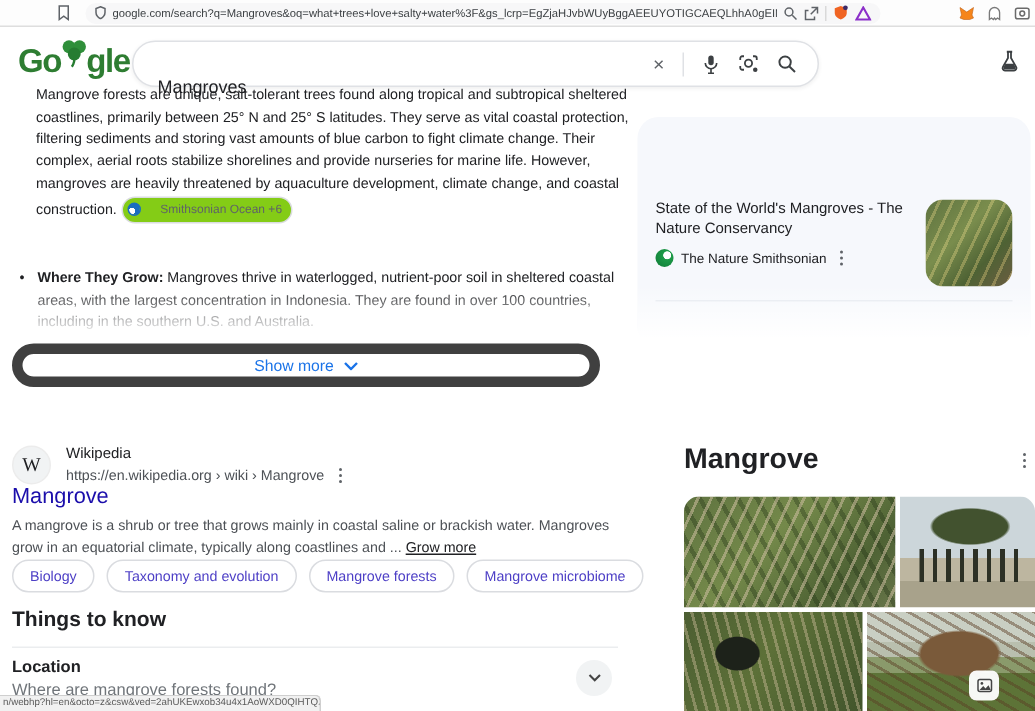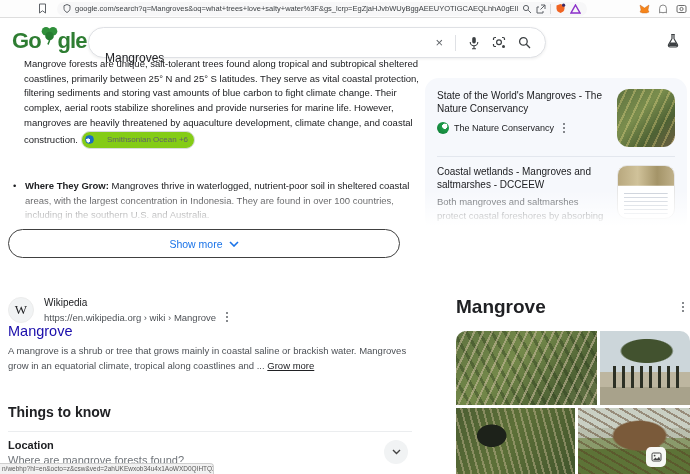--- a/index.html
+++ b/index.html
@@ -41,27 +41,27 @@
   .cite-fav { width:9px; height:9px; border-radius:50%;
     background:radial-gradient(circle at 30% 65%, #fff 0 30%, #1a6dc0 33%); border:0.5px solid #1a6dc0; }
   .ai-head { position:absolute; left:8px; top:157px; width:404px; font-size:10px; font-weight:700; color:#202124; }
   .ai-bullet { position:absolute; left:8px; top:179px; width:404px; height:49px; overflow:hidden;
     font-size:9.5px; line-height:14.7px; color:#202124; }
   .ai-bullet .dot { position:absolute; left:5px; top:0; }
   .ai-bullet .btxt { display:block; margin-left:17px; }
   .bullet-fade { position:absolute; left:8px; top:190px; width:406px; height:39px;
     background:linear-gradient(rgba(255,255,255,0), #fff 88%); pointer-events:none; }
   .show-more { position:absolute; left:8px; top:229px; width:392px; height:29px;
-    border:1px solid #404040; border-radius:15px; background:#fff; display:flex; align-items:center;
+    border:7px solid #404040; border-radius:15px; background:#fff; display:flex; align-items:center;
     justify-content:center; gap:6px; font-size:10.5px; color:#1a73e8; cursor:pointer; }
 
   
   .cards-panel { position:absolute; left:425px; top:78px; width:262px; height:154px;
     background:#f6f8fc; border-radius:14px; padding:11px 12px; overflow:hidden; }
-  .card { display:flex; gap:10px; }
+  .card { display:flex; gap:10px;margin-top:44px; }
   .card-text { width:178px; }
   .card-title { font-size:10px; line-height:13px; color:#202124; font-weight:500; }
   .card-snip { font-size:9.5px; line-height:14px; color:#4d5156; margin-top:4px; }
   .card-src { display:flex; align-items:center; gap:5px; margin-top:6px; }
   .src-fav { width:12px; height:12px; border-radius:50%;
     background:radial-gradient(circle at 65% 35%, #fff 0 22%, #1d9a48 26%, #0e7a35); }
   .src-name { font-size:9px; color:#202124; }
   .thumb1 { width:58px; height:58px; border-radius:12px; flex:none;
     background:linear-gradient(135deg,#5f7340,#7a8d4d 40%,#4e6234 70%,#6b5d41),
     repeating-linear-gradient(115deg, rgba(205,190,160,.5) 0 2px, rgba(0,0,0,0) 2px 8px);
@@ -270,21 +270,21 @@
         </svg>
     </span>
   </button>
 
   <div class="cards-panel">
     <div class="card">
       <div class="card-text">
         <div class="card-title">State of the World's Mangroves - The Nature Conservancy</div>
         <div class="card-src">
           <span class="src-fav"></span>
-          <span class="src-name">The Nature Conservancy</span>
+          <span class="src-name">The Nature Smithsonian</span>
           <span class="vdots">
               <i></i>
               <i></i>
               <i></i>
             </span>
         </div>
       </div>
       <div class="thumb1"></div>
     </div>
     <div class="card-div"></div>
@@ -304,22 +304,28 @@
   <div class="wiki-site">Wikipedia</div>
   <div class="wiki-crumb">
     <span>https://en.wikipedia.org › wiki › Mangrove</span>
     <span class="vdots">
         <i></i>
         <i></i>
         <i></i>
       </span>
   </div>
   <a class="wiki-title">Mangrove</a>
-  <p class="wiki-snip"><span>A mangrove is a shrub or tree that grows mainly in coastal saline or brackish water. Mangroves grow in an equatorial climate, tropical along coastlines and ... </span><span class="read-more">Grow more</span></p>
-
+  <p class="wiki-snip"><span>A mangrove is a shrub or tree that grows mainly in coastal saline or brackish water. Mangroves grow in an equatorial climate, typically along coastlines and ... </span><span class="read-more">Grow more</span></p>
+
+  <div class="chips">
+    <span class="chip">Biology</span>
+    <span class="chip">Taxonomy and evolution</span>
+    <span class="chip">Mangrove forests</span>
+    <span class="chip">Mangrove microbiome</span>
+  </div>
 
   <h2 class="ttk-head">Things to know</h2>
   <div class="ttk-div"></div>
   <div class="loc-title">Location</div>
   <div class="loc-q">Where are mangrove forests found?</div>
   <div class="loc-chev">
     <span class="svgi">
       <svg width="9" height="6" viewBox="0 0 9 6">
           <path d="M1 1l3.5 3.5L8 1" fill="none" stroke="#444" stroke-width="1.4"></path>
         </svg>

